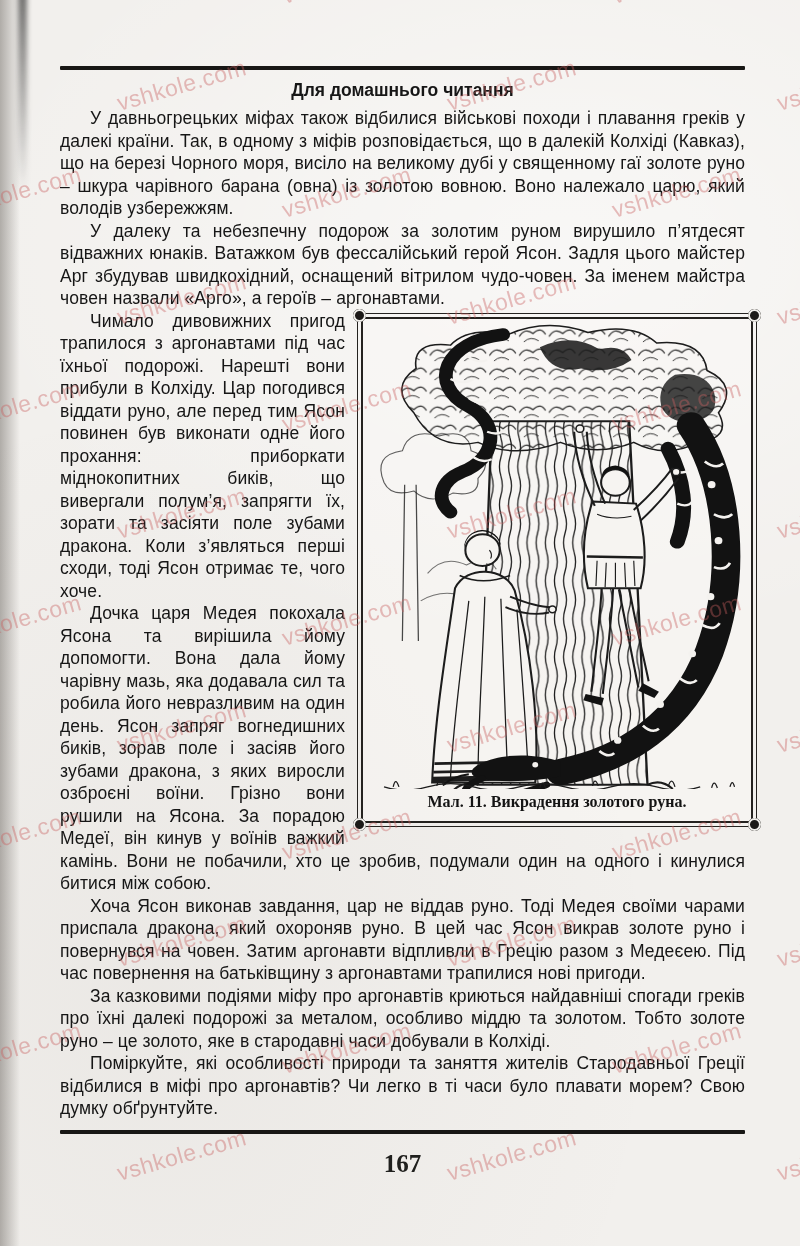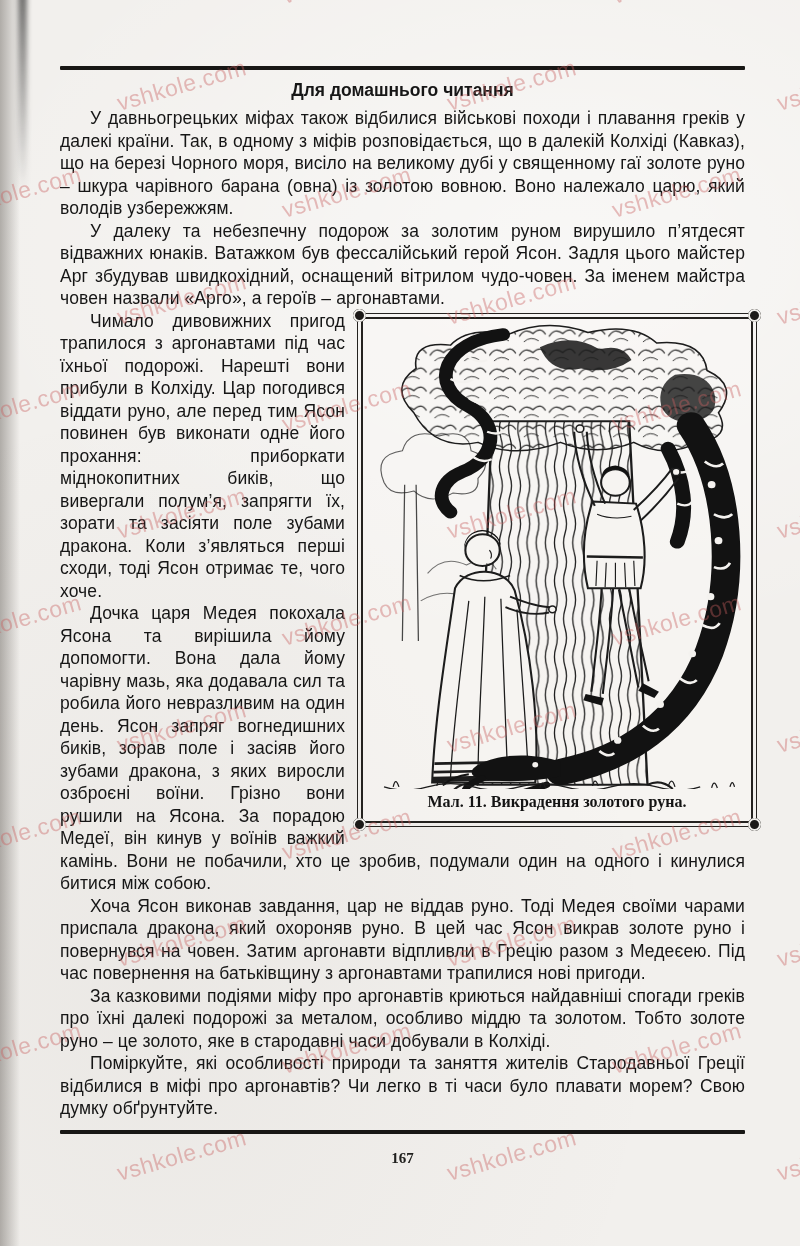--- a/index.html
+++ b/index.html
@@ -72,21 +72,21 @@
     font-weight:bold;
     font-size:16px;line-height:22px;
     text-align:center;
     color:#141414;
     padding:2px 2px 8px 2px;
   }
   .page-number{
     margin-top:16px;
     text-align:center;
     font-family:"Liberation Serif", serif;
-    font-size:15px;font-weight:bold;color:#20201e;
+    font-size:25px;font-weight:bold;color:#20201e;
   }
 </style>
 </head>
 <body>
 
 <div class="page">
 
   <div class="scan-edge-left"></div>
   <div class="scan-fold"></div>
 

